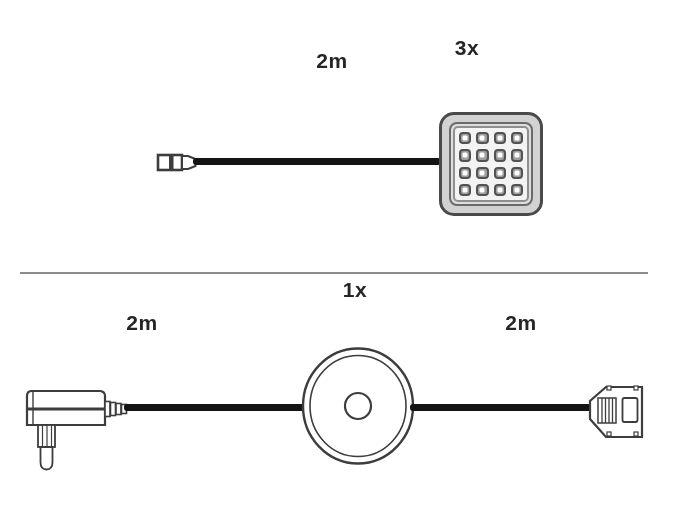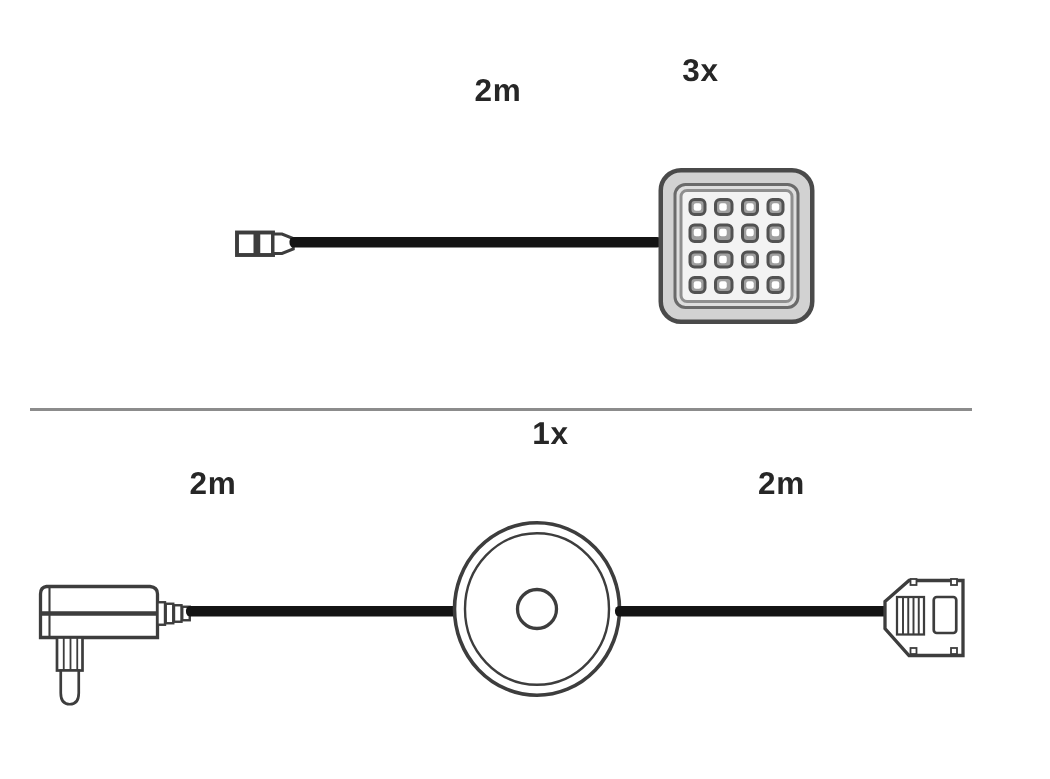--- a/index.html
+++ b/index.html
@@ -20,21 +20,21 @@
     width: 54px;
     text-align: center;
     font-size: 21px;
     line-height: 21px;
     font-weight: 700;
     color: var(--label-text, #262626);
     letter-spacing: 0.5px;
   }
   .lbl-3m { left: 305px; top: 50px; }
   .lbl-3x { left: 440px; top: 37px; }
-  .lbl-1x { left: 340px; top: 279px; }
+  .lbl-1x { left: 328px; top: 279px; }
   .lbl-2m-left  { left: 115px; top: 312px; }
   .lbl-2m-right { left: 494px; top: 312px; }
 
   .divider {
     position: absolute;
     left: 20px;
     top: 272px;
     width: 628px;
     height: 2px;
     background: var(--divider, #8c8c8c);

